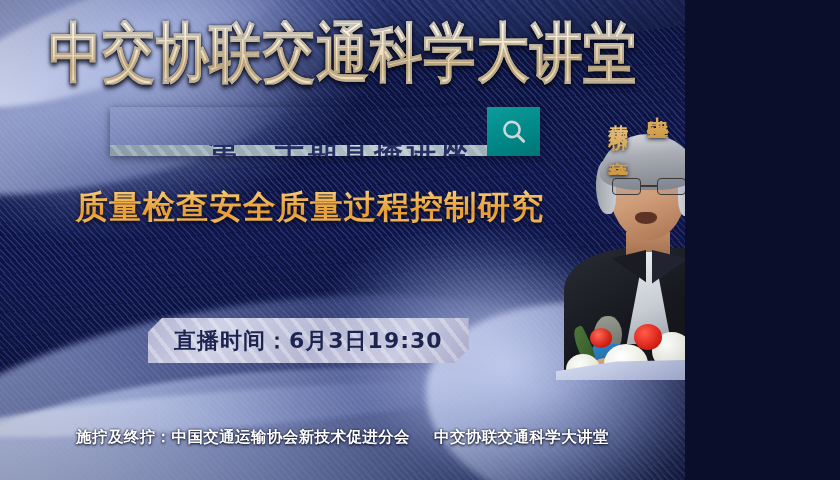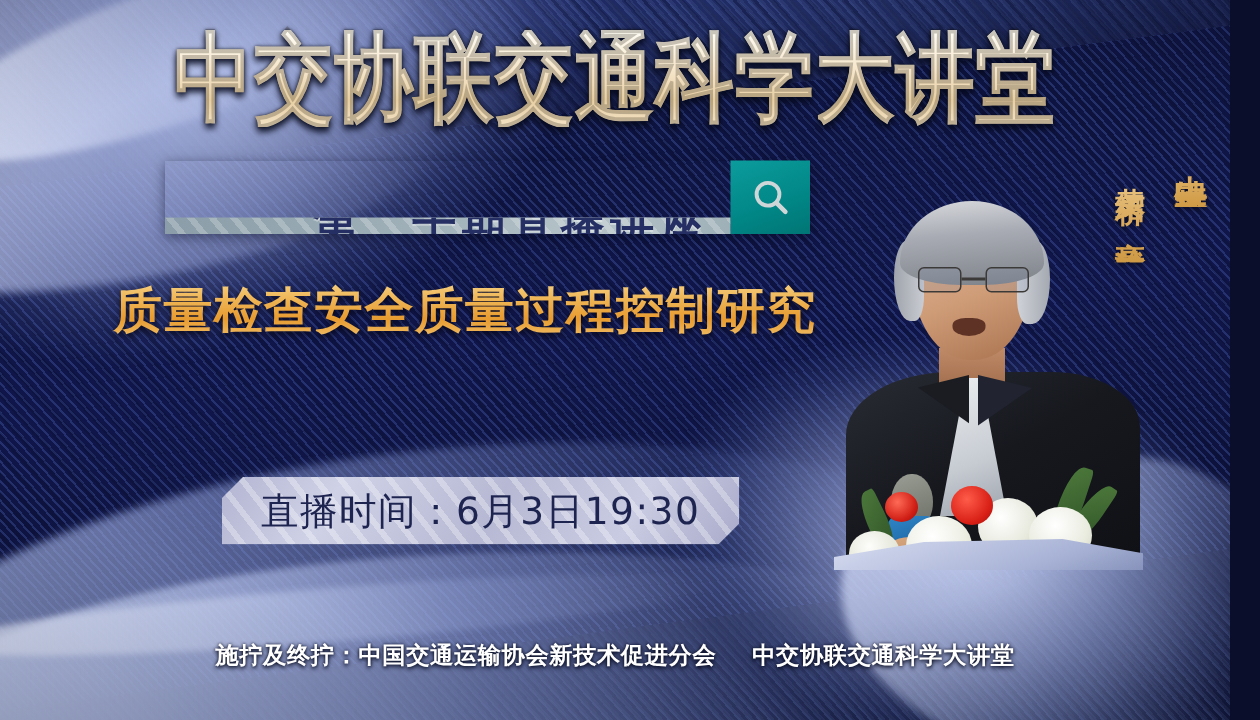--- a/index.html
+++ b/index.html
@@ -1,21 +1,21 @@
 <!DOCTYPE html>
 <html><head>
 <meta charset="utf-8">
 <style>
   * { margin:0; padding:0; box-sizing:border-box; }
   html,body { width:840px; height:480px; overflow:hidden; background:#0a0e2a; }
   body { font-family:"Liberation Sans","DejaVu Sans",sans-serif; }
 
   #poster{
     position:relative;
-    width:820px; height:480px;
+    width:685px; height:480px;
     overflow:hidden;
     background:#ec4899;
   }
 
   
   .bg-base{
     position:absolute; inset:0;
     background:
       radial-gradient(130% 90% at 78% 10%, #2b3a78 0%, #1d2760 35%, #131b4c 60%, #0d1338 100%),
       linear-gradient(160deg,#1c2560 0%,#121a48 55%,#0b1030 100%);
@@ -304,21 +304,21 @@
   }
   .timebadge::after{
     content:""; position:absolute; inset:0;
     background:repeating-linear-gradient(52deg,
       rgba(255,255,255,0) 0px, rgba(255,255,255,0) 9px,
       rgba(255,255,255,.30) 9px, rgba(255,255,255,.30) 13px);
     pointer-events:none;
   }
   .timebadge span{
     position:relative; z-index:2;
-    color:#1d2450; font-size:25px; font-weight:normal; letter-spacing:1px;
+    color:#1d2450; font-size:22px; font-weight:bold; letter-spacing:1px;
     white-space:nowrap;
     font-family:"DejaVu Sans","Liberation Sans",sans-serif;
   }
 
   
   .vtext{
     position:absolute;
     writing-mode:vertical-rl; text-orientation:upright;
     font-weight:bold;
     color:#e3b870;

